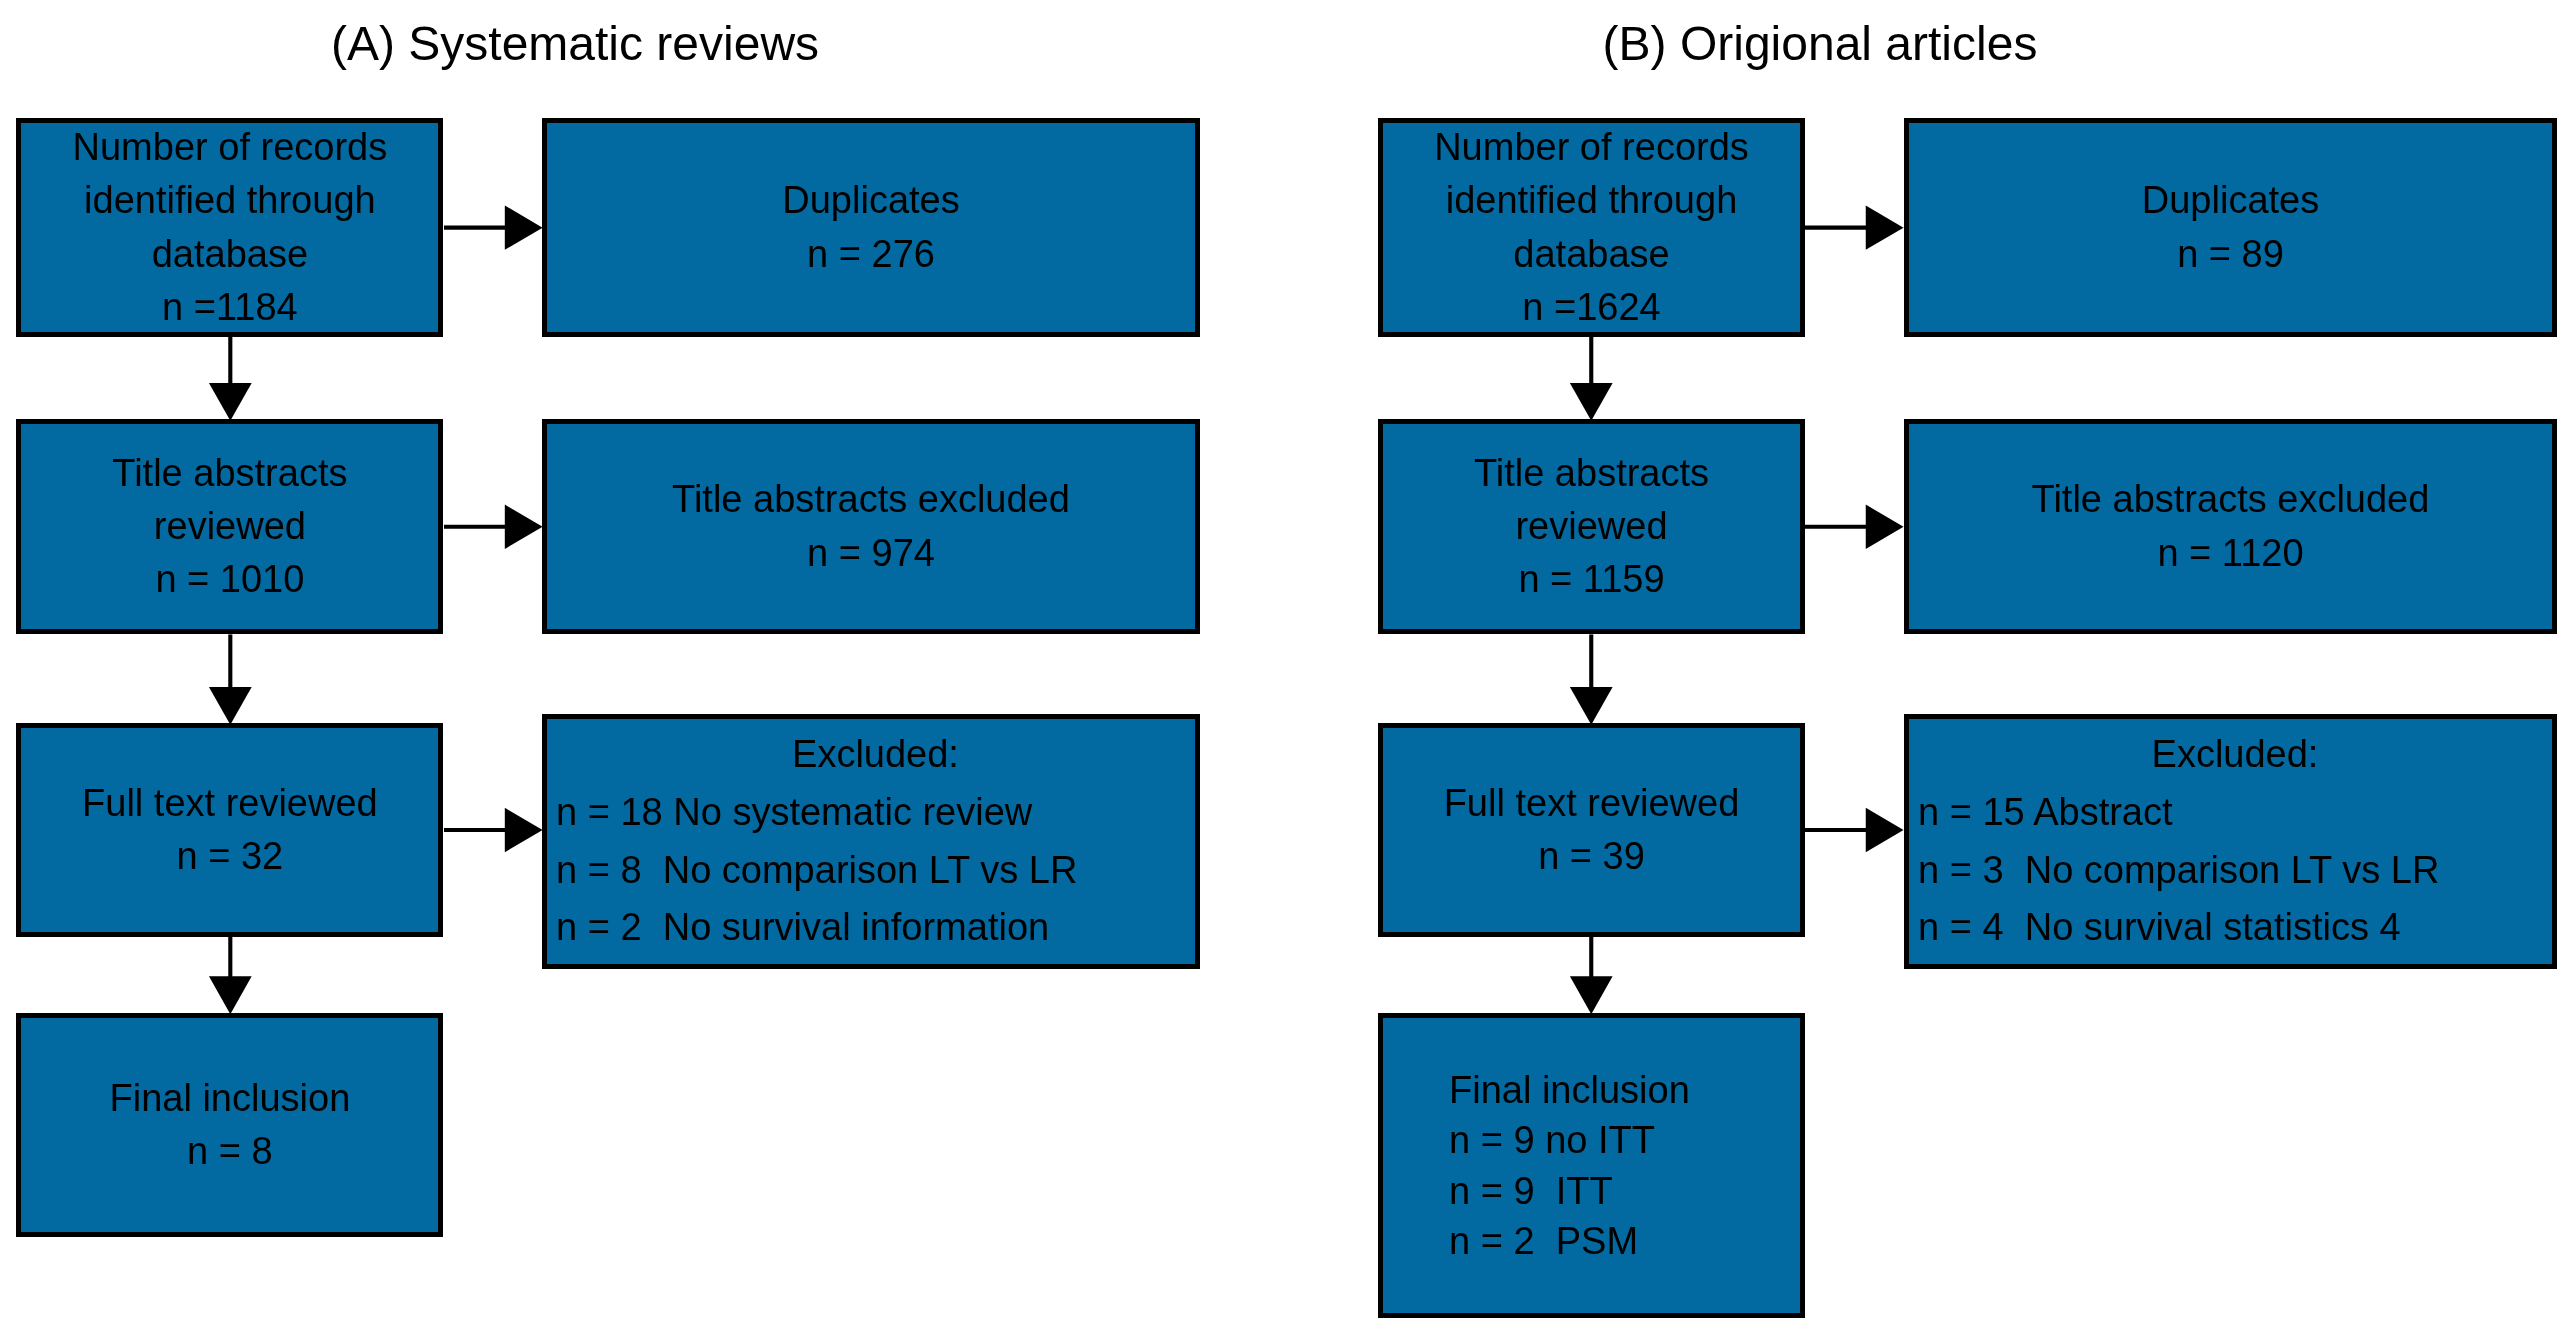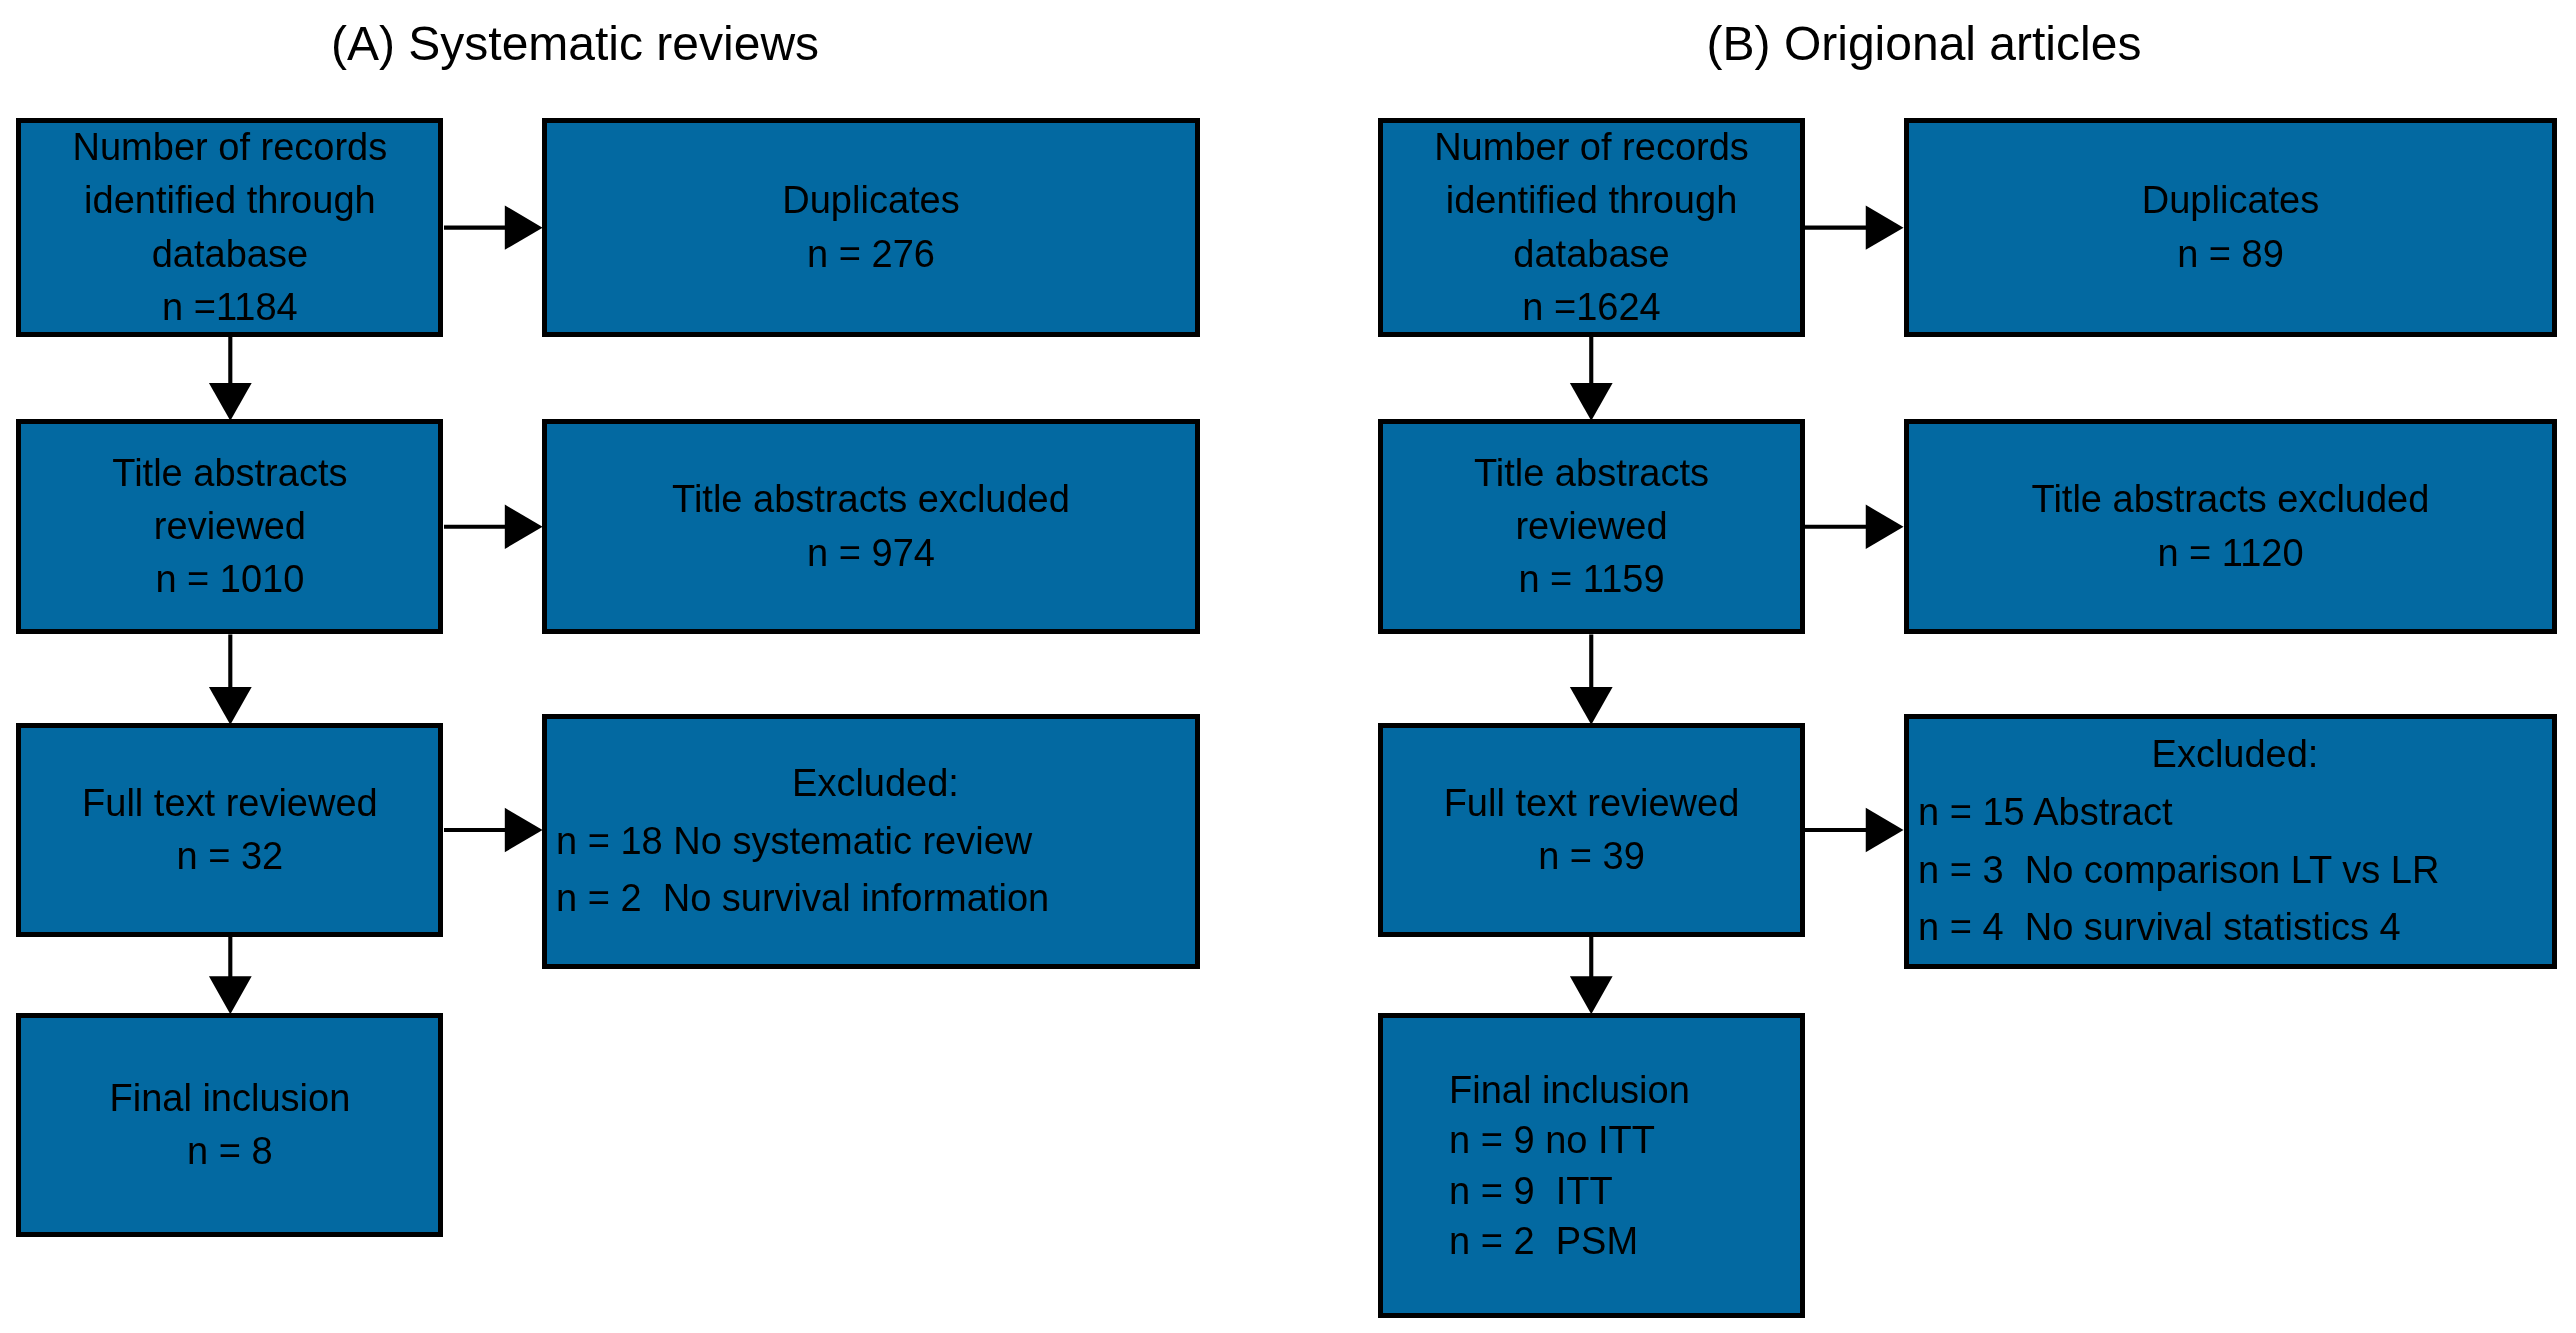--- a/index.html
+++ b/index.html
@@ -60,21 +60,21 @@
   }
   #arrow-layer line { stroke: #000; stroke-width: 5; }
   #arrow-layer polygon { fill: #000; }
 </style>
 </head>
 <body>
 
 <div id="canvas">
 
   <div class="panel-title" style="left:575px; top:15px;">(A) Systematic reviews</div>
-  <div class="panel-title" style="left:1924px; top:15px;">(B) Origional articles</div>
+  <div class="panel-title" style="left:1820px; top:15px;">(B) Origional articles</div>
 
   <svg id="arrow-layer" viewBox="0 0 3134 1622" xmlns="http://www.w3.org/2000/svg">
 
     <g>
       <line x1="540" y1="277" x2="618" y2="277"></line>
         <polygon points="614,250 614,304 660,277"></polygon>
     </g>
     <g>
       <line x1="540" y1="641" x2="618" y2="641"></line>
         <polygon points="614,614 614,668 660,641"></polygon>
@@ -148,20 +148,21 @@
   </div>
 
   <div class="box" style="left:16.4px; top:723px; width:427px; height:214px;">
     <div>Full text reviewed</div>
     <div>n = 32</div>
   </div>
 
   <div class="box box-excluded" style="left:542px; top:707px; width:658px; height:255px;">
     <div class="exc-header">Excluded:</div>
     <div>n = 18 No systematic review</div>
+    <div>n = 8  No comparison LT vs LR</div>
     <div>n = 2  No survival information</div>
   </div>
 
   <div class="box" style="left:16.4px; top:1013px; width:427px; height:224px;">
     <div>Final inclusion</div>
     <div>n = 8</div>
   </div>
 
   <div class="box" style="left:1378px; top:118px; width:427px; height:219px;">
     <div>Number of records</div>

